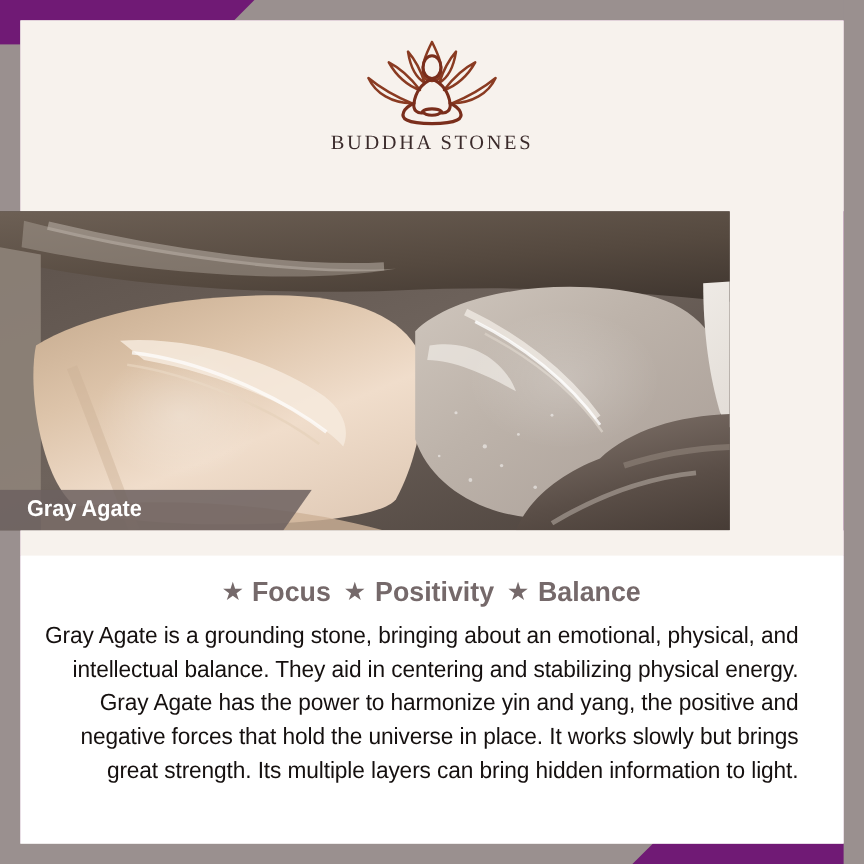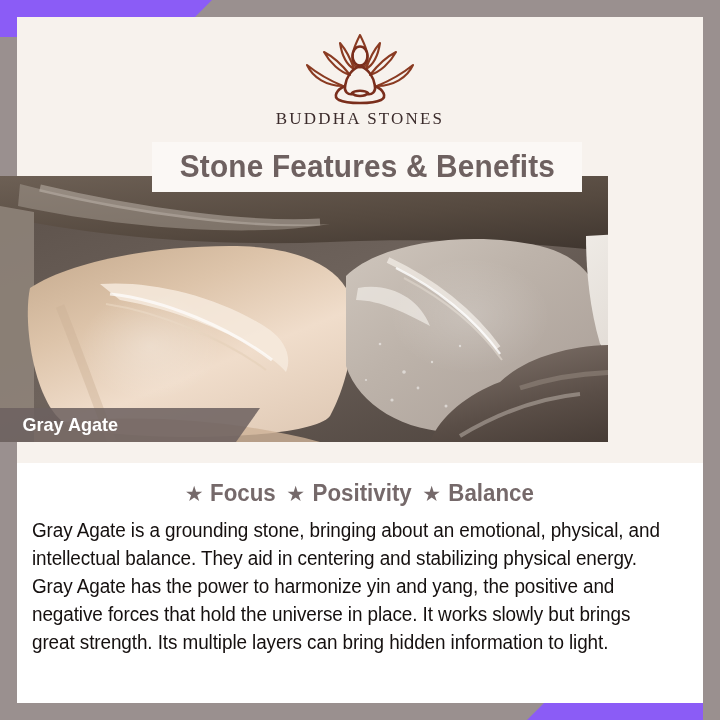--- a/index.html
+++ b/index.html
@@ -11,22 +11,23 @@
     width: 720px;
     height: 720px;
     font-family: "Liberation Sans", sans-serif;
     overflow: hidden;
   }
 
   #poster {
     position: relative;
     width: 720px;
     height: 720px;
-    background: #8b5cf6;
+    background: #701a75;
     overflow: hidden;
+    text-align: right;
   }
 
   
   .gray-top {
     position: absolute;
     top: 0;
     left: 195px;
     width: 525px;
     height: 17px;
     background: #9A908F;
@@ -252,23 +253,20 @@
             <path d="M75 37 C84 40, 89 49, 90 57 C91 63, 87 66, 82 65"></path>
 
             <path d="M60 57 C51 61, 48 68, 54 71 C62 75, 88 75, 96 71 C102 68, 99 61, 90 57"></path>
 
             <path d="M67 64 C70 61, 80 61, 83 64 C80 68, 70 68, 67 64 Z"></path>
           </g>
         </svg>
         <div class="logo-word">BUDDHA STONES</div>
       </div>
 
-      <div class="title-band">
-        <div class="title-text">Stone Features &amp; Benefits</div>
-      </div>
     </div>
 
     <div class="photo">
       <svg viewBox="0 0 720 266" preserveAspectRatio="none">
         <defs>
           <linearGradient id="bgTop" x1="0" y1="0" x2="1" y2="1">
             <stop offset="0%" stop-color="#5b5049"></stop>
             <stop offset="45%" stop-color="#6e635c"></stop>
             <stop offset="100%" stop-color="#463c36"></stop>
           </linearGradient>

